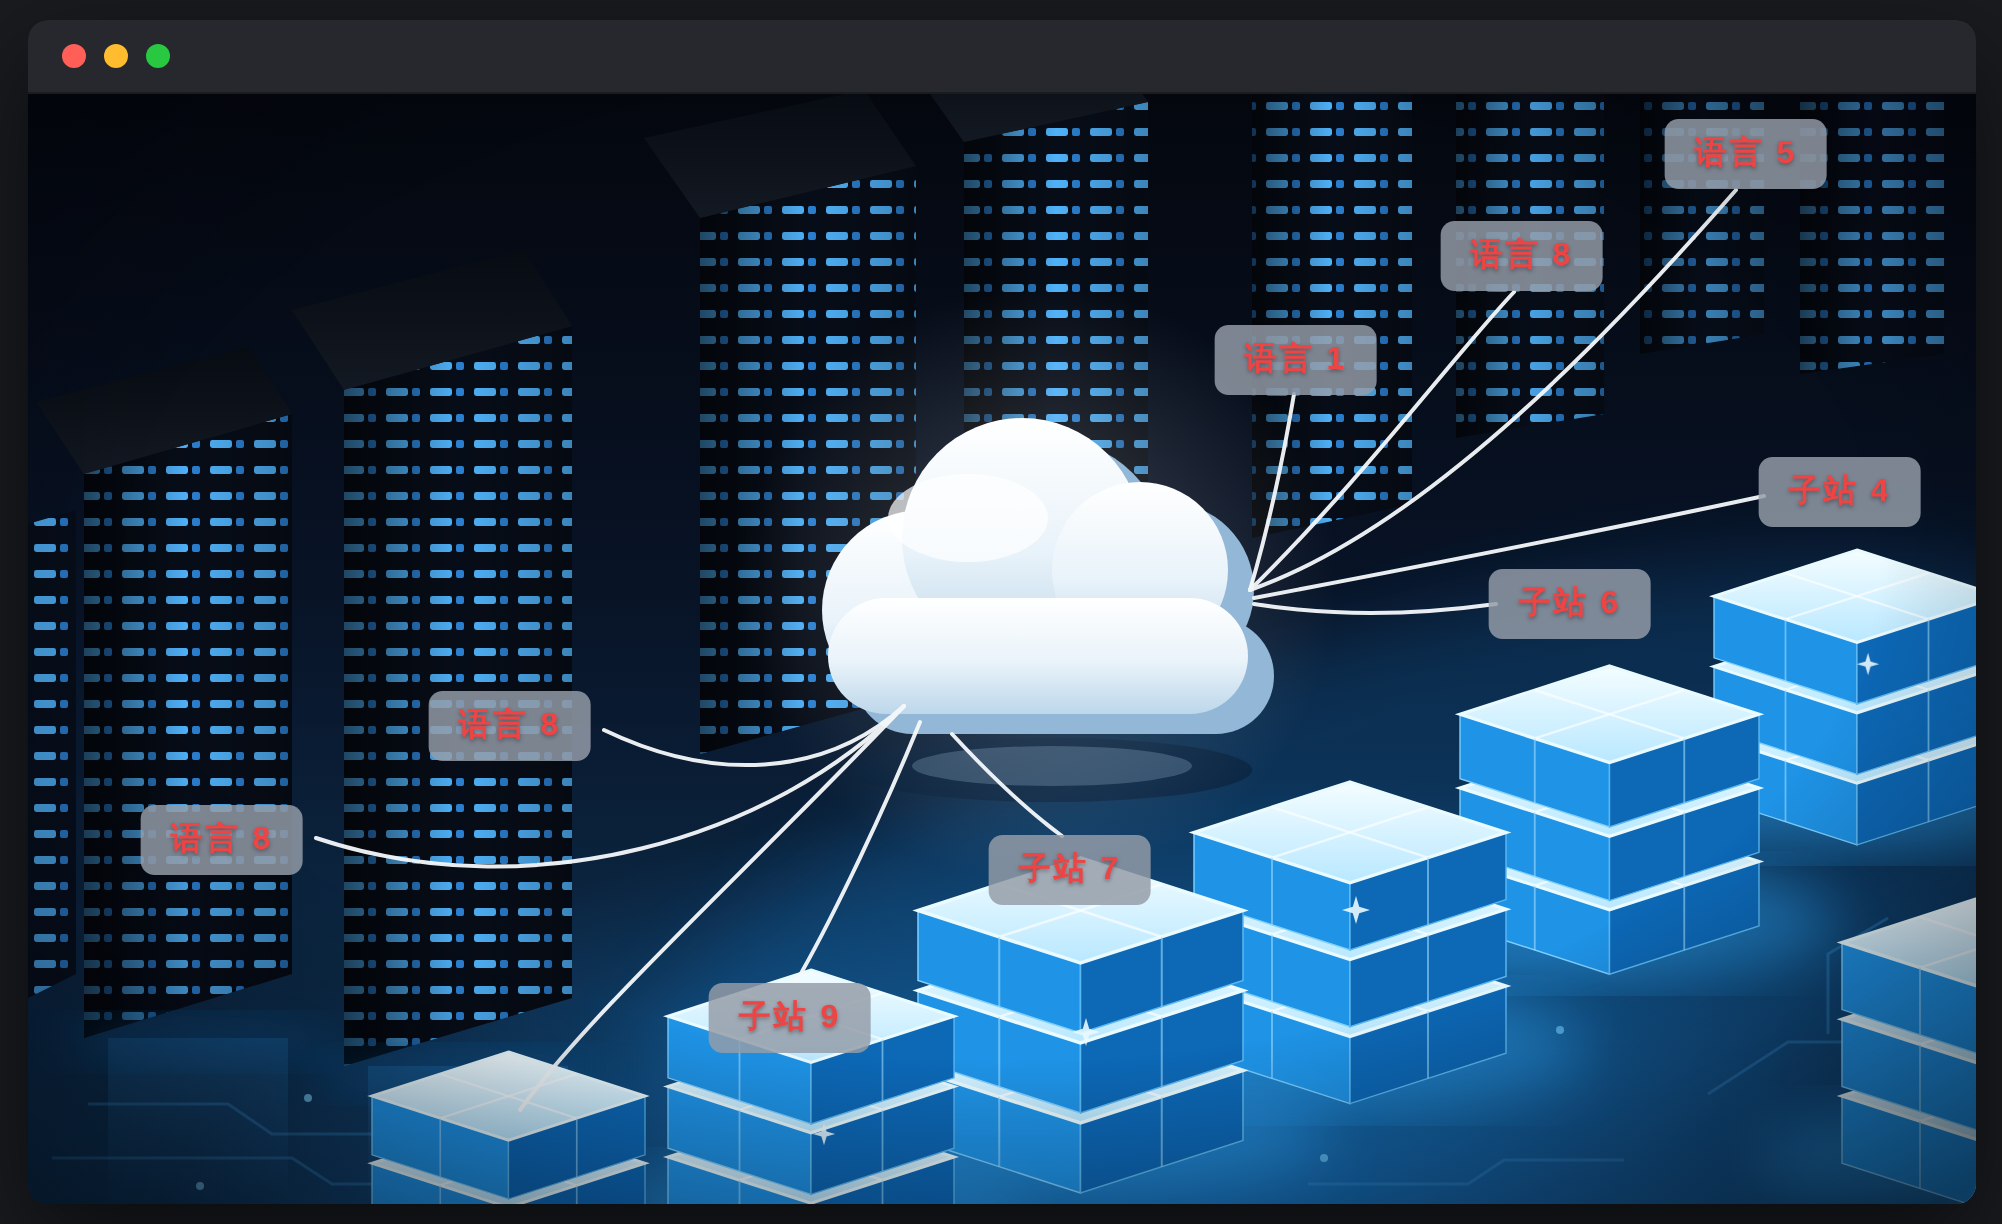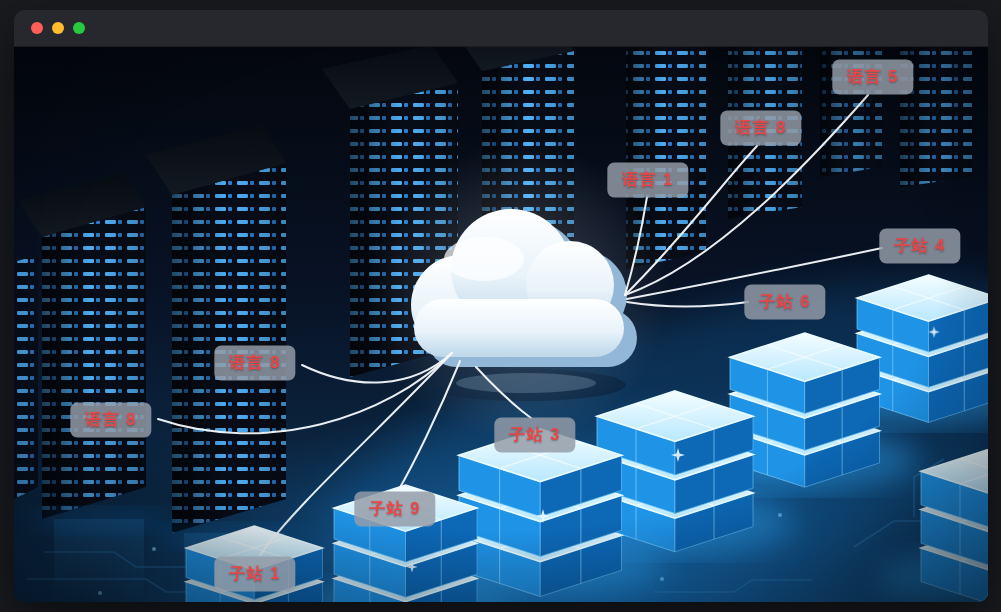--- a/index.html
+++ b/index.html
@@ -263,19 +263,18 @@
       </g>
 
       <rect x="0" y="0" width="974" height="556" fill="url(#vig)"></rect>
     </svg>
 
     <div class="badge" style="left:97px;  top:373px">语言 8</div>
     <div class="badge" style="left:241px; top:316px">语言 8</div>
     <div class="badge" style="left:634px; top:133px">语言 1</div>
     <div class="badge" style="left:747px; top:81px">语言 8</div>
     <div class="badge" style="left:859px; top:30px">语言 5</div>
-    <div class="badge" style="left:241px; top:527px">子站 1</div>
     <div class="badge" style="left:381px; top:462px">子站 9</div>
-    <div class="badge" style="left:521px; top:388px">子站 3</div>
+    <div class="badge" style="left:521px; top:388px">子站 7</div>
     <div class="badge" style="left:771px; top:255px">子站 6</div>
     <div class="badge" style="left:906px; top:199px">子站 4</div>
   </div>
 </div>
 
 </body></html>

